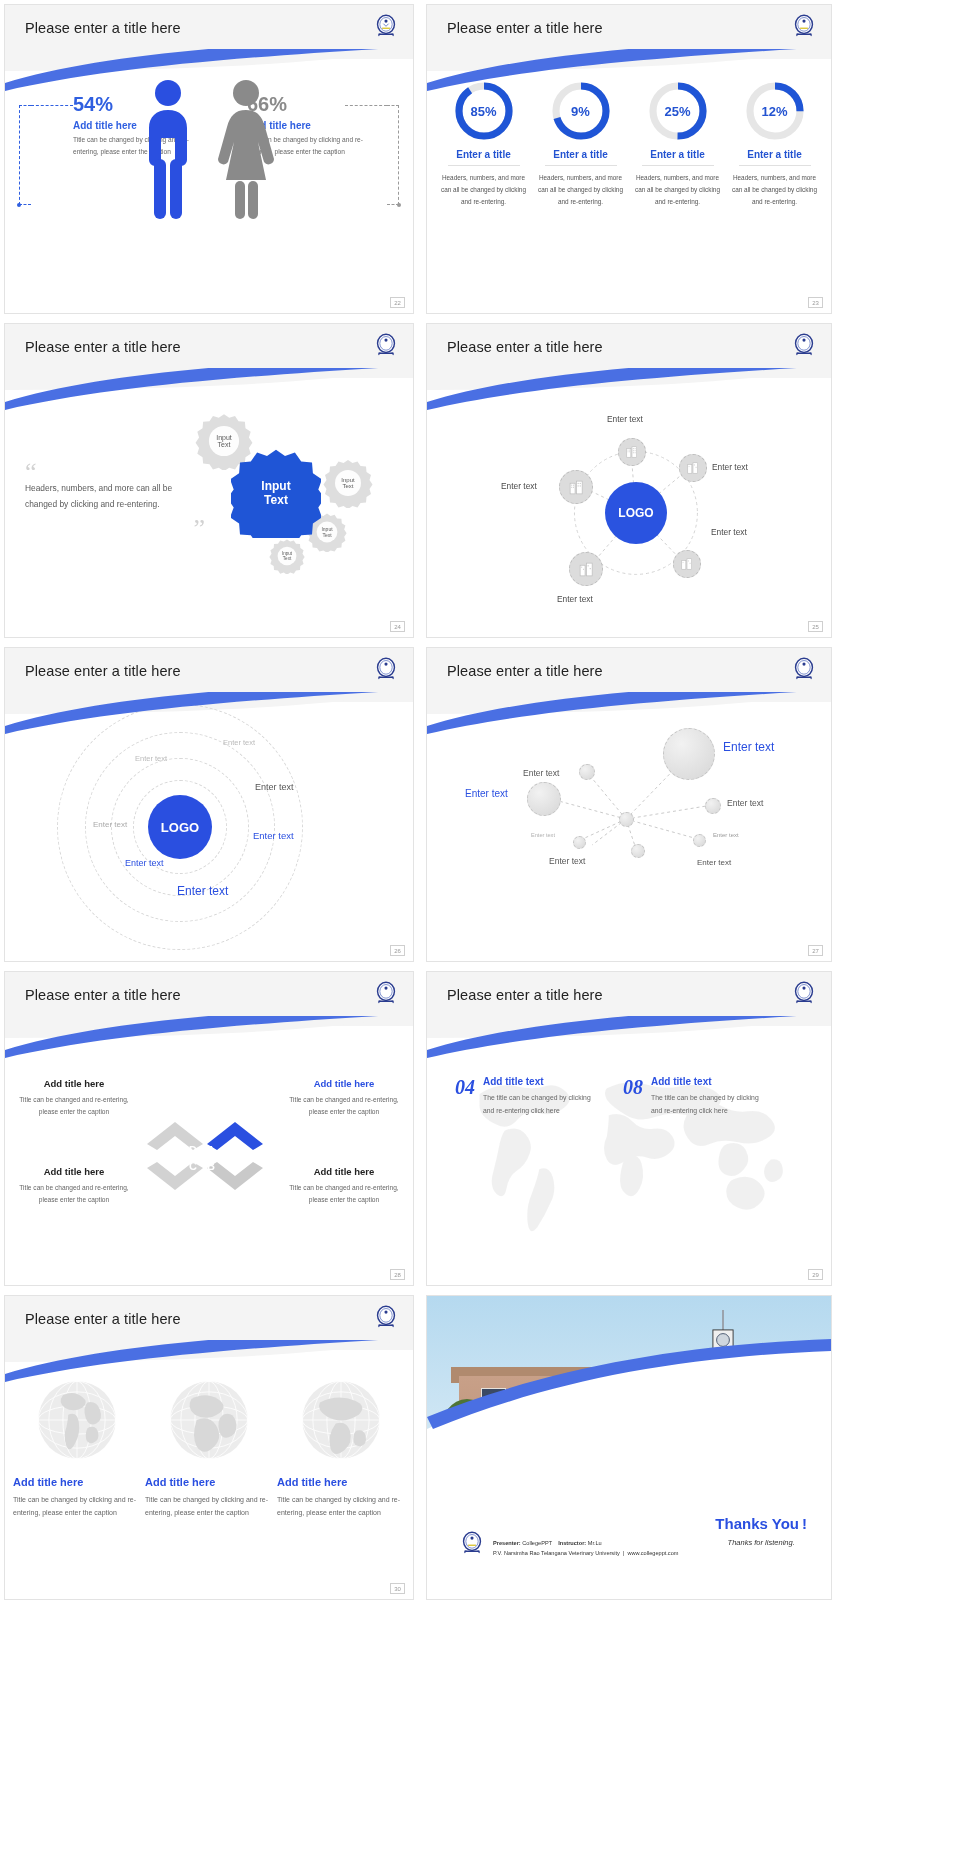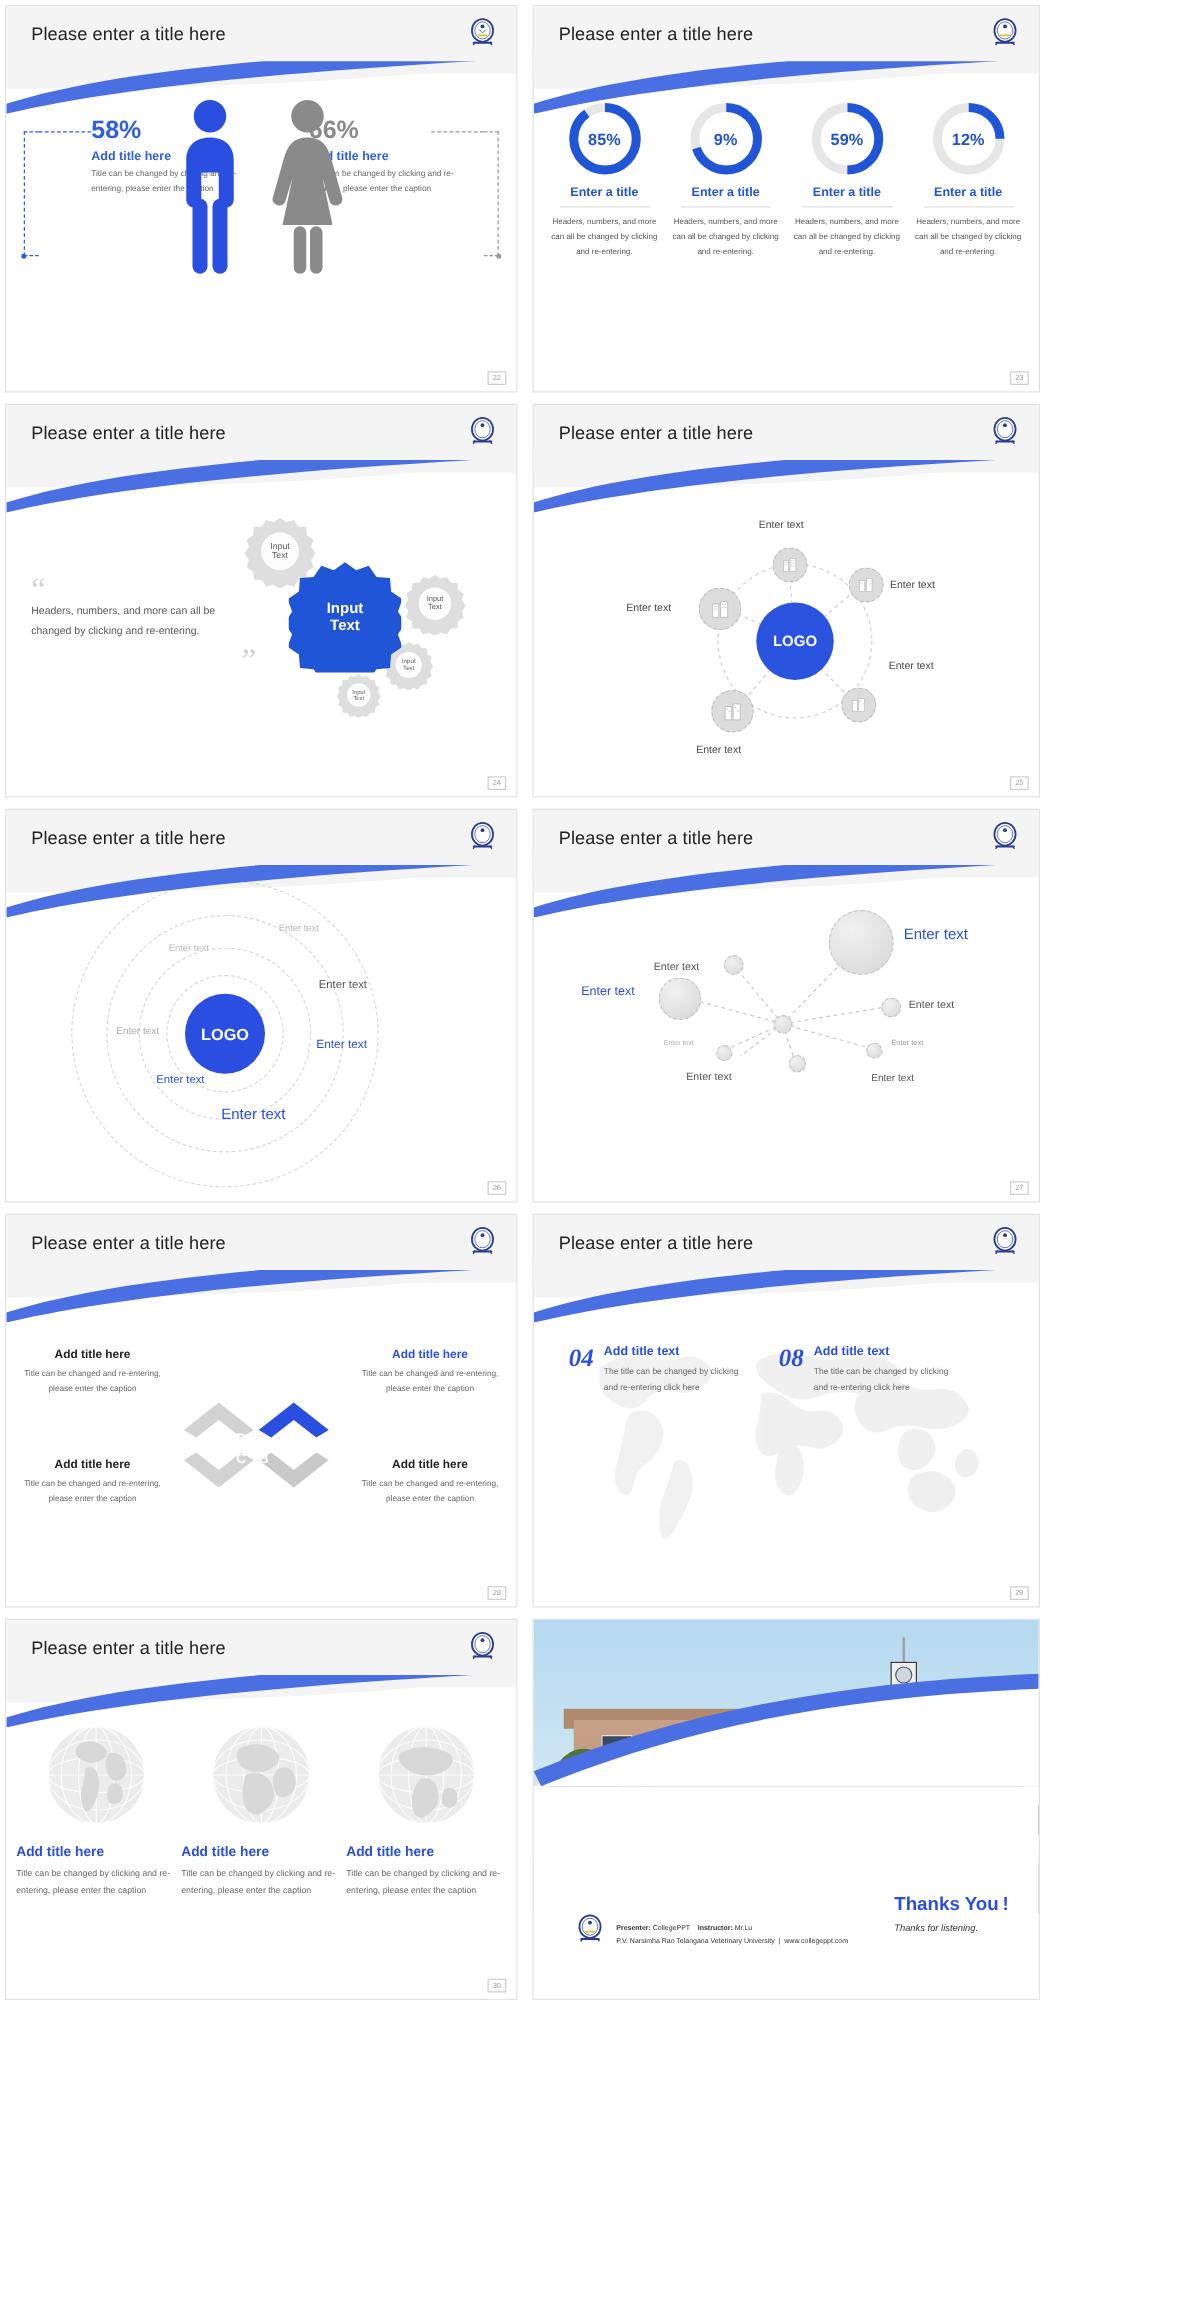--- a/index.html
+++ b/index.html
@@ -150,21 +150,21 @@
     overflow:hidden;
   }
   .banner .b2 { font-weight:bold; font-size:6px; letter-spacing:.2px; }
   .tree { position:absolute; background:#4e7436; border-radius:50% 50% 45% 45%; }
   .pole { position:absolute; width:2px; background:#9aa3ad; }
   .fwave { position:absolute; left:0; bottom:170px; width:100%; height:90px; }
   .footer { position:absolute; left:0; bottom:0; width:100%; height:170px; background:#fff; }
   .flogo { position:absolute; left:32px; bottom:44px; width:26px; height:26px; }
   .fmeta { position:absolute; left:66px; bottom:40px; font-size:5.6px; color:#333; line-height:1.9; }
   .fmeta b { font-weight:bold; }
-  .thanks { position:absolute; right:24px; bottom:52px; text-align:left; }
+  .thanks { position:absolute; right:24px; bottom:52px; text-align:center; }
   .thanks .t1 { color:#2a4fe0; font-weight:bold; font-size:15px; }
   .thanks .t2 { color:#333; font-size:7.5px; margin-top:6px;font-style:italic; }
 </style>
 </head>
 <body>
 
 <div class="deck">
 
   <div class="slide">
     <div class="hdr"></div>
@@ -186,21 +186,21 @@
     <div class="stage">
       <div class="p-wrap">
         <div class="bracketL"></div>
         <div class="leadL"></div>
         <div class="dotb"></div>
         <div class="bracketR"></div>
         <div class="leadR"></div>
         <div class="dotg"></div>
 
         <div class="blk" style="left:68px; top:26px;">
-          <div class="pct blue">58%</div>
+          <div class="pct blue">54%</div>
           <div class="ht">Add title here</div>
           <div class="bt">Title can be changed by clicking and re-entering, please enter the caption</div>
         </div>
 
         <div class="blk" style="right:46px; top:26px;">
           <div class="pct gray">66%</div>
           <div class="ht">Add title here</div>
           <div class="bt">Title can be changed by clicking and re-entering, please enter the caption</div>
         </div>
 
@@ -265,21 +265,21 @@
           <div class="drule"></div>
           <div class="dbody">Headers, numbers, and more can all be changed by clicking and re-entering.</div>
         </div>
 
         <div class="dcol">
           <div style="position:relative;width:60px;height:60px;margin:0 auto;">
             <svg viewBox="0 0 42 42" style="width:60px;height:60px;transform:rotate(-90deg);">
               <circle cx="21" cy="21" r="17.5" fill="none" stroke="#e6e6e6" stroke-width="5"></circle>
               <circle cx="21" cy="21" r="17.5" fill="none" stroke="#1f55d6" stroke-width="5" stroke-dasharray="54.98 54.97" stroke-linecap="butt"></circle>
             </svg>
-            <div class="donut-val">59%</div>
+            <div class="donut-val">25%</div>
           </div>
           <div class="dlabel">Enter a title</div>
           <div class="drule"></div>
           <div class="dbody">Headers, numbers, and more can all be changed by clicking and re-entering.</div>
         </div>
 
         <div class="dcol">
           <div style="position:relative;width:60px;height:60px;margin:0 auto;">
             <svg viewBox="0 0 42 42" style="width:60px;height:60px;transform:rotate(-90deg);">
               <circle cx="21" cy="21" r="17.5" fill="none" stroke="#e6e6e6" stroke-width="5"></circle>

